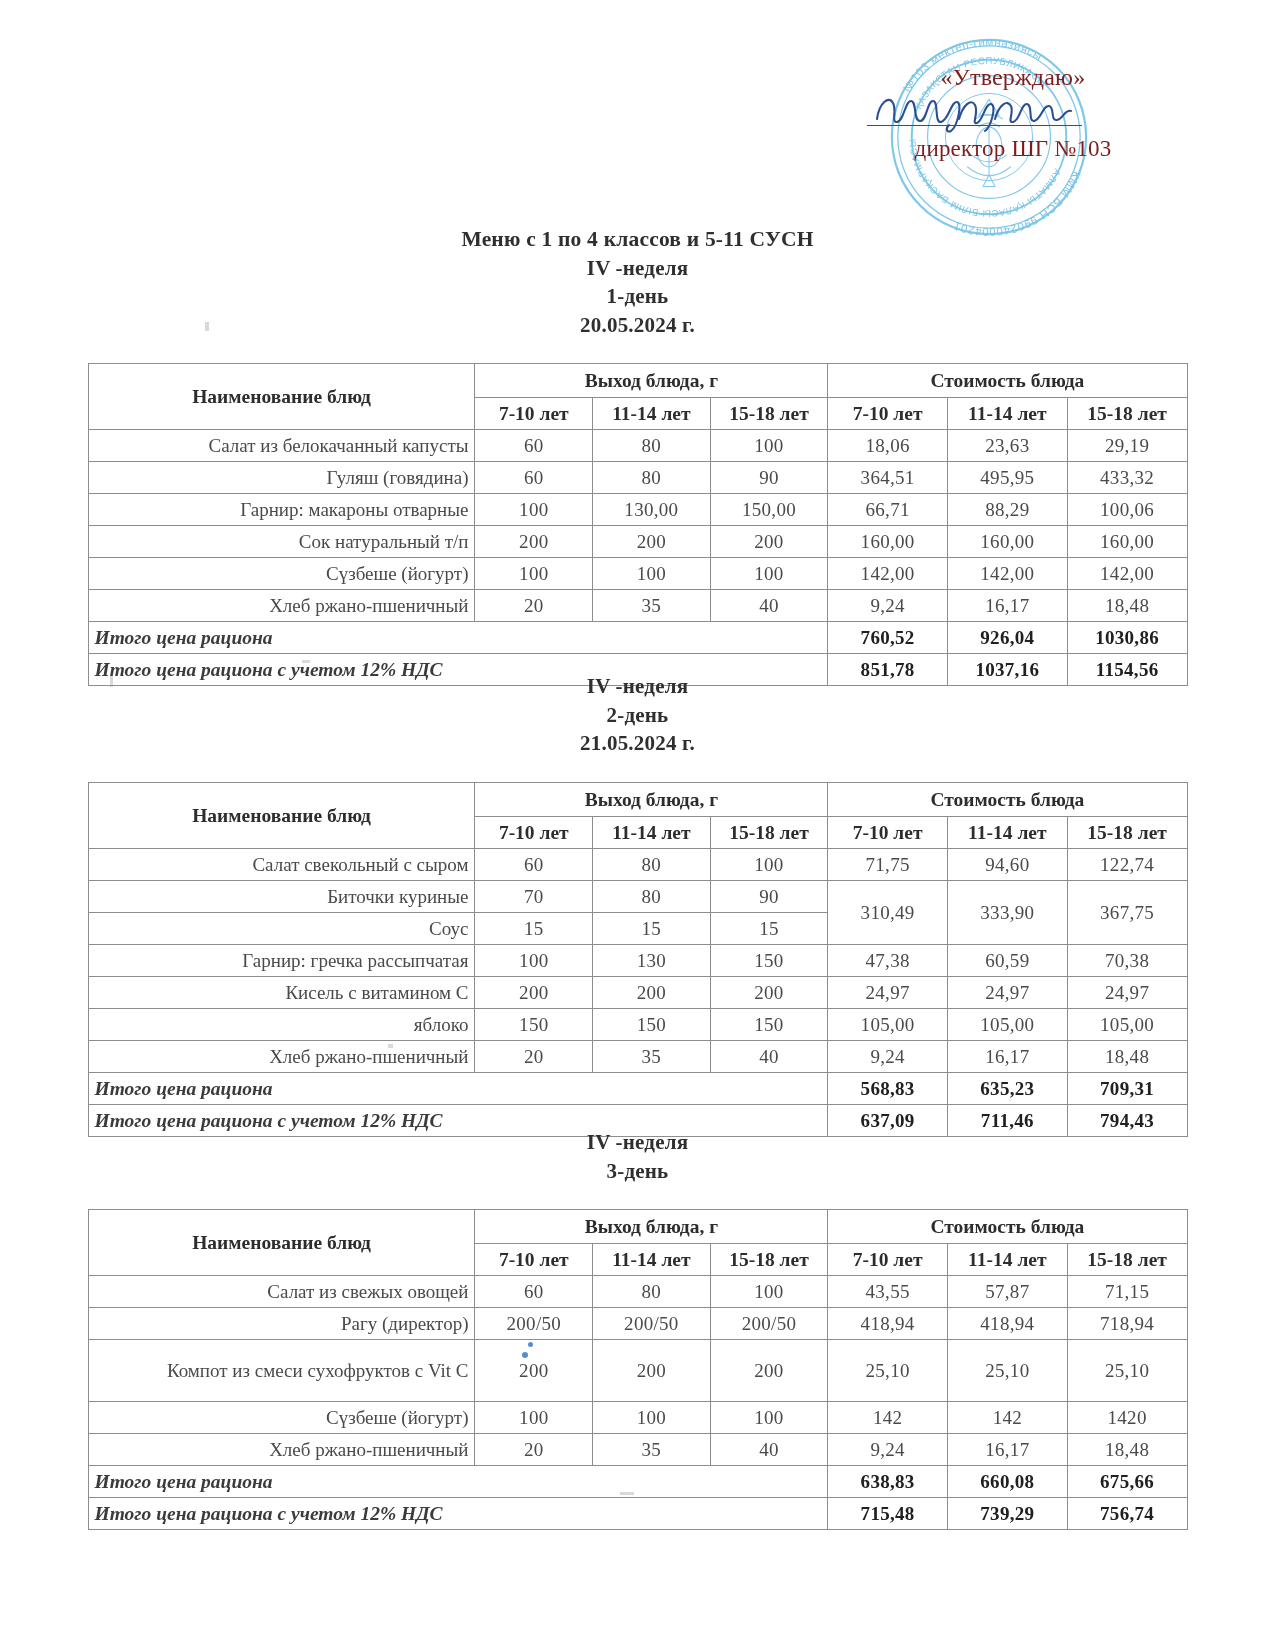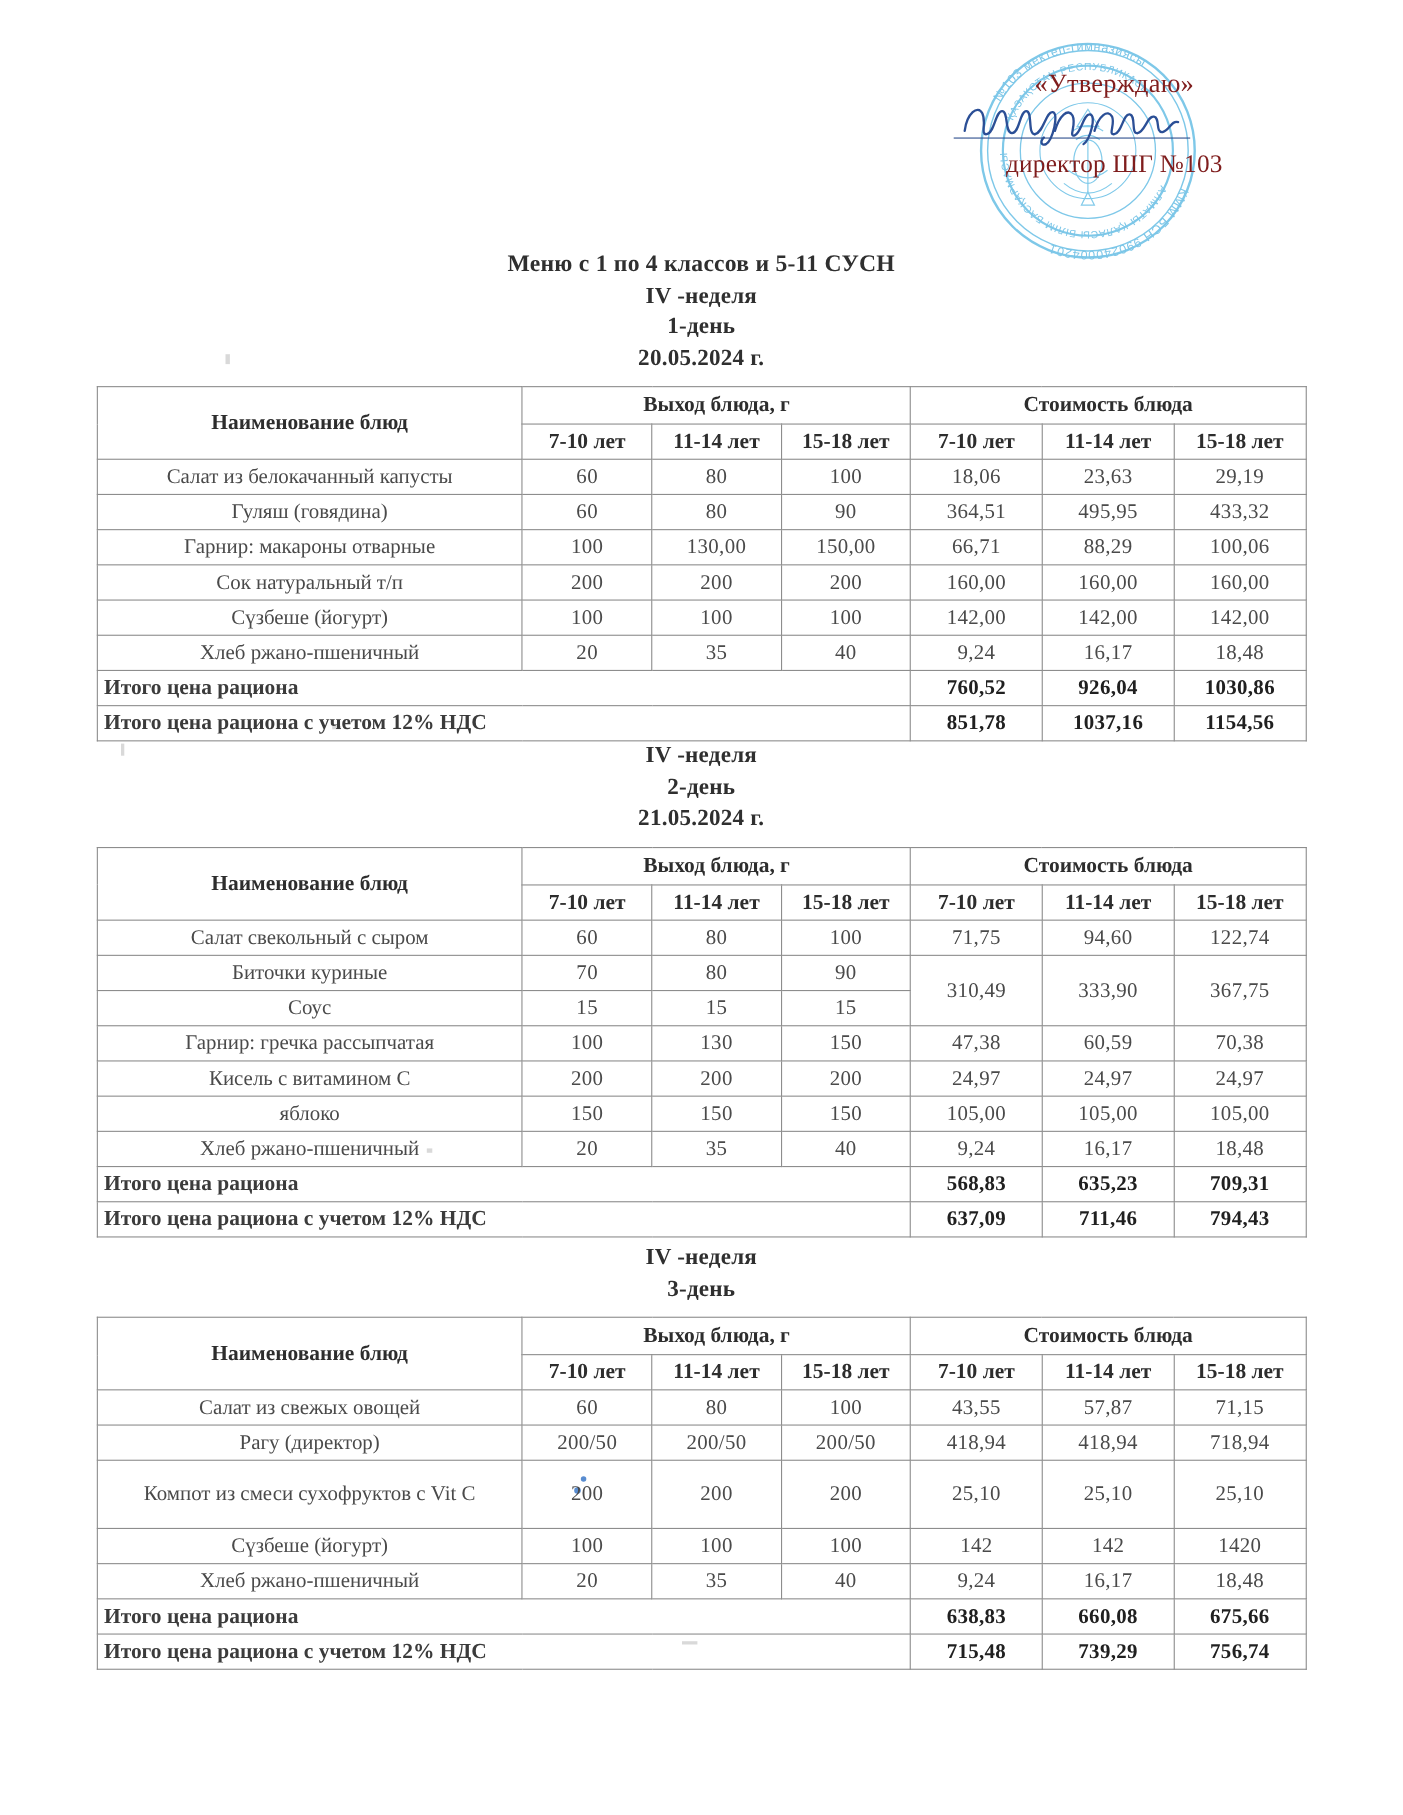--- a/index.html
+++ b/index.html
@@ -85,50 +85,51 @@
   .title-block {
     position: relative;
     z-index: 4;
   }
   .title-main { font-size: 21.5px; }
 
   
   table.menu {
     border-collapse: collapse;
     width: 1100px;
-    margin: 4px auto;
+    margin: 16px auto;
     table-layout: fixed;
     font-size: 19px;
     color: #3b3b3b;
   }
   table.menu th, table.menu td {
     border: 1px solid #8d8d8d;
     padding: 3px 6px;
     vertical-align: middle;
     line-height: 23px;
   }
   table.menu th {
     font-weight: bold;
     text-align: center;
     font-size: 19.5px;
     color: #2d2d2d;
   }
   td.dish {
-    text-align: center;
+    text-align: right;
     padding-left: 11px;
     font-size: 19px;
     color: #4a4a4a;
   }
   td.num {
     text-align: center;
     color: #4a4a4a;
     letter-spacing: 0.3px;
   }
   tr.total td {
     font-weight: bold;
+    font-style: italic;
   }
   tr.total td.num {
     font-style: normal;
     color: #202020;
   }
   td.total-label {
     text-align: left;
     padding-left: 11px;
     font-size: 19.5px;
   }

